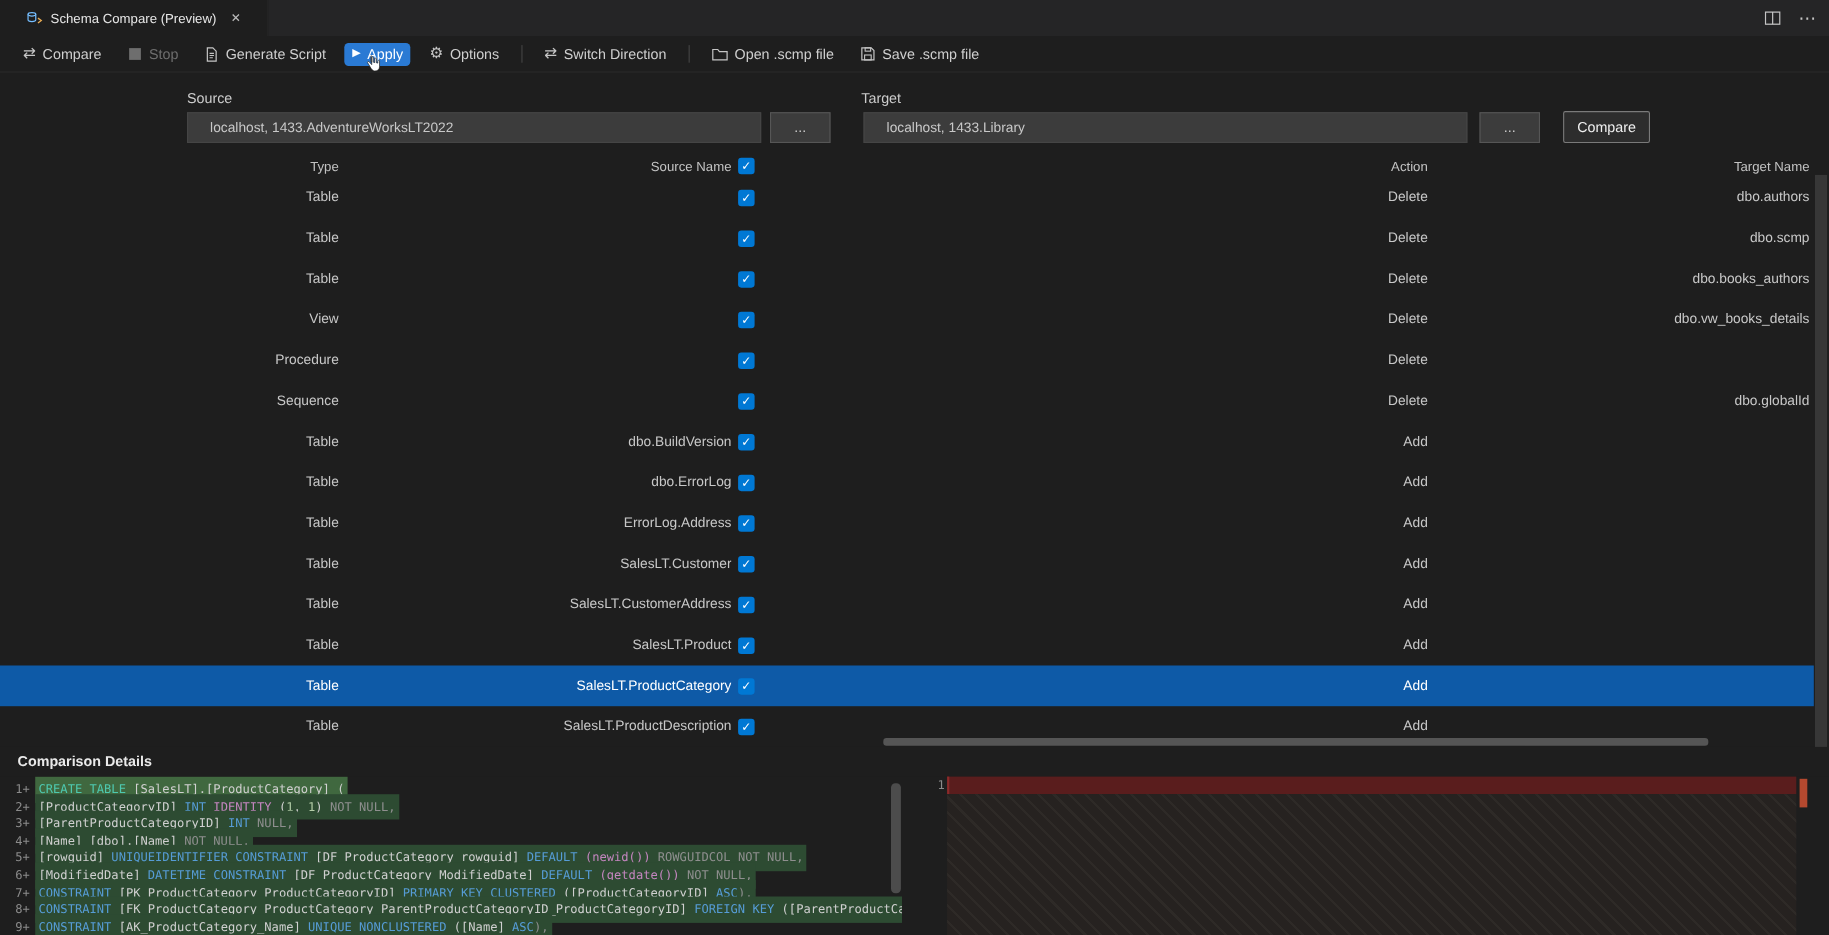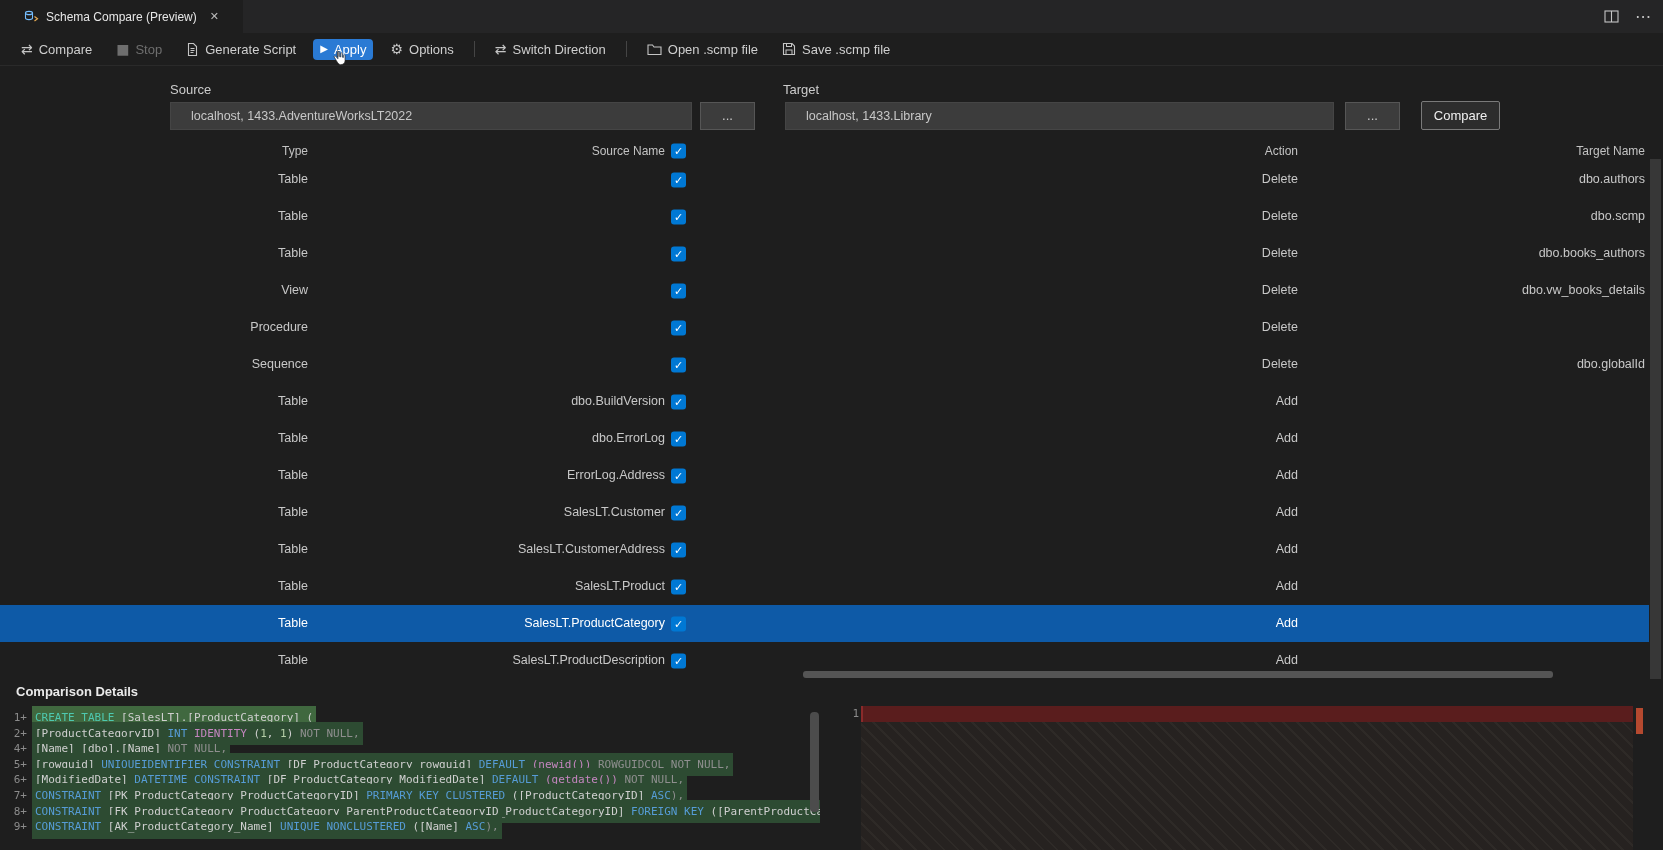--- a/index.html
+++ b/index.html
@@ -276,20 +276,21 @@
   <div class="vscroll-thumb"></div>
 
   <div class="details-hd">
     <span class="details-title">Comparison Details</span>
   </div>
 
   <div class="diff">
     <div class="diff-left" id="diffLeft">
         <div class="dline"><span class="dl-gutter">1+</span><span class="dl-code added emph"><span class="c-teal">CREATE TABLE</span><span class="c-id"> [SalesLT].[ProductCategory] (</span></span></div>
         <div class="dline"><span class="dl-gutter">2+</span><span class="dl-code added"><span class="c-id">[ProductCategoryID] </span><span class="c-kw">INT</span><span class="c-id"> </span><span class="c-mag">IDENTITY</span><span class="c-id"> (</span><span class="c-num">1</span><span class="c-id">, </span><span class="c-num">1</span><span class="c-id">) </span><span class="c-gray">NOT NULL,</span></span></div>
+        <div class="dline"><span class="dl-gutter">3+</span><span class="dl-code added"><span class="c-id">[ParentProductCategoryID] </span><span class="c-kw">INT</span><span class="c-id"> </span><span class="c-gray">NULL,</span></span></div>
         <div class="dline"><span class="dl-gutter">4+</span><span class="dl-code added"><span class="c-id">[Name] [dbo].[Name] </span><span class="c-gray">NOT NULL,</span></span></div>
         <div class="dline"><span class="dl-gutter">5+</span><span class="dl-code added"><span class="c-id">[rowguid] </span><span class="c-kw">UNIQUEIDENTIFIER</span><span class="c-id"> </span><span class="c-kw">CONSTRAINT</span><span class="c-id"> [DF_ProductCategory_rowguid] </span><span class="c-kw">DEFAULT</span><span class="c-id"> </span><span class="c-mag">(newid())</span><span class="c-id"> </span><span class="c-gray">ROWGUIDCOL NOT NULL,</span></span></div>
         <div class="dline"><span class="dl-gutter">6+</span><span class="dl-code added"><span class="c-id">[ModifiedDate] </span><span class="c-kw">DATETIME</span><span class="c-id"> </span><span class="c-kw">CONSTRAINT</span><span class="c-id"> [DF_ProductCategory_ModifiedDate] </span><span class="c-kw">DEFAULT</span><span class="c-id"> </span><span class="c-mag">(getdate())</span><span class="c-id"> </span><span class="c-gray">NOT NULL,</span></span></div>
         <div class="dline"><span class="dl-gutter">7+</span><span class="dl-code added"><span class="c-kw">CONSTRAINT</span><span class="c-id"> [PK_ProductCategory_ProductCategoryID] </span><span class="c-kw">PRIMARY KEY CLUSTERED</span><span class="c-id"> ([ProductCategoryID] </span><span class="c-kw">ASC</span><span class="c-gray">),</span></span></div>
         <div class="dline"><span class="dl-gutter">8+</span><span class="dl-code added"><span class="c-kw">CONSTRAINT</span><span class="c-id"> [FK_ProductCategory_ProductCategory_ParentProductCategoryID_ProductCategoryID] </span><span class="c-kw">FOREIGN KEY</span><span class="c-id"> ([ParentProductCatego</span></span></div>
         <div class="dline"><span class="dl-gutter">9+</span><span class="dl-code added"><span class="c-kw">CONSTRAINT</span><span class="c-id"> [AK_ProductCategory_Name] </span><span class="c-kw">UNIQUE NONCLUSTERED</span><span class="c-id"> ([Name] </span><span class="c-kw">ASC</span><span class="c-gray">),</span></span></div>
       </div>
     <div class="dl-scroll"></div>
     <div class="diff-right">
       <span class="dr-gutter">1</span>

